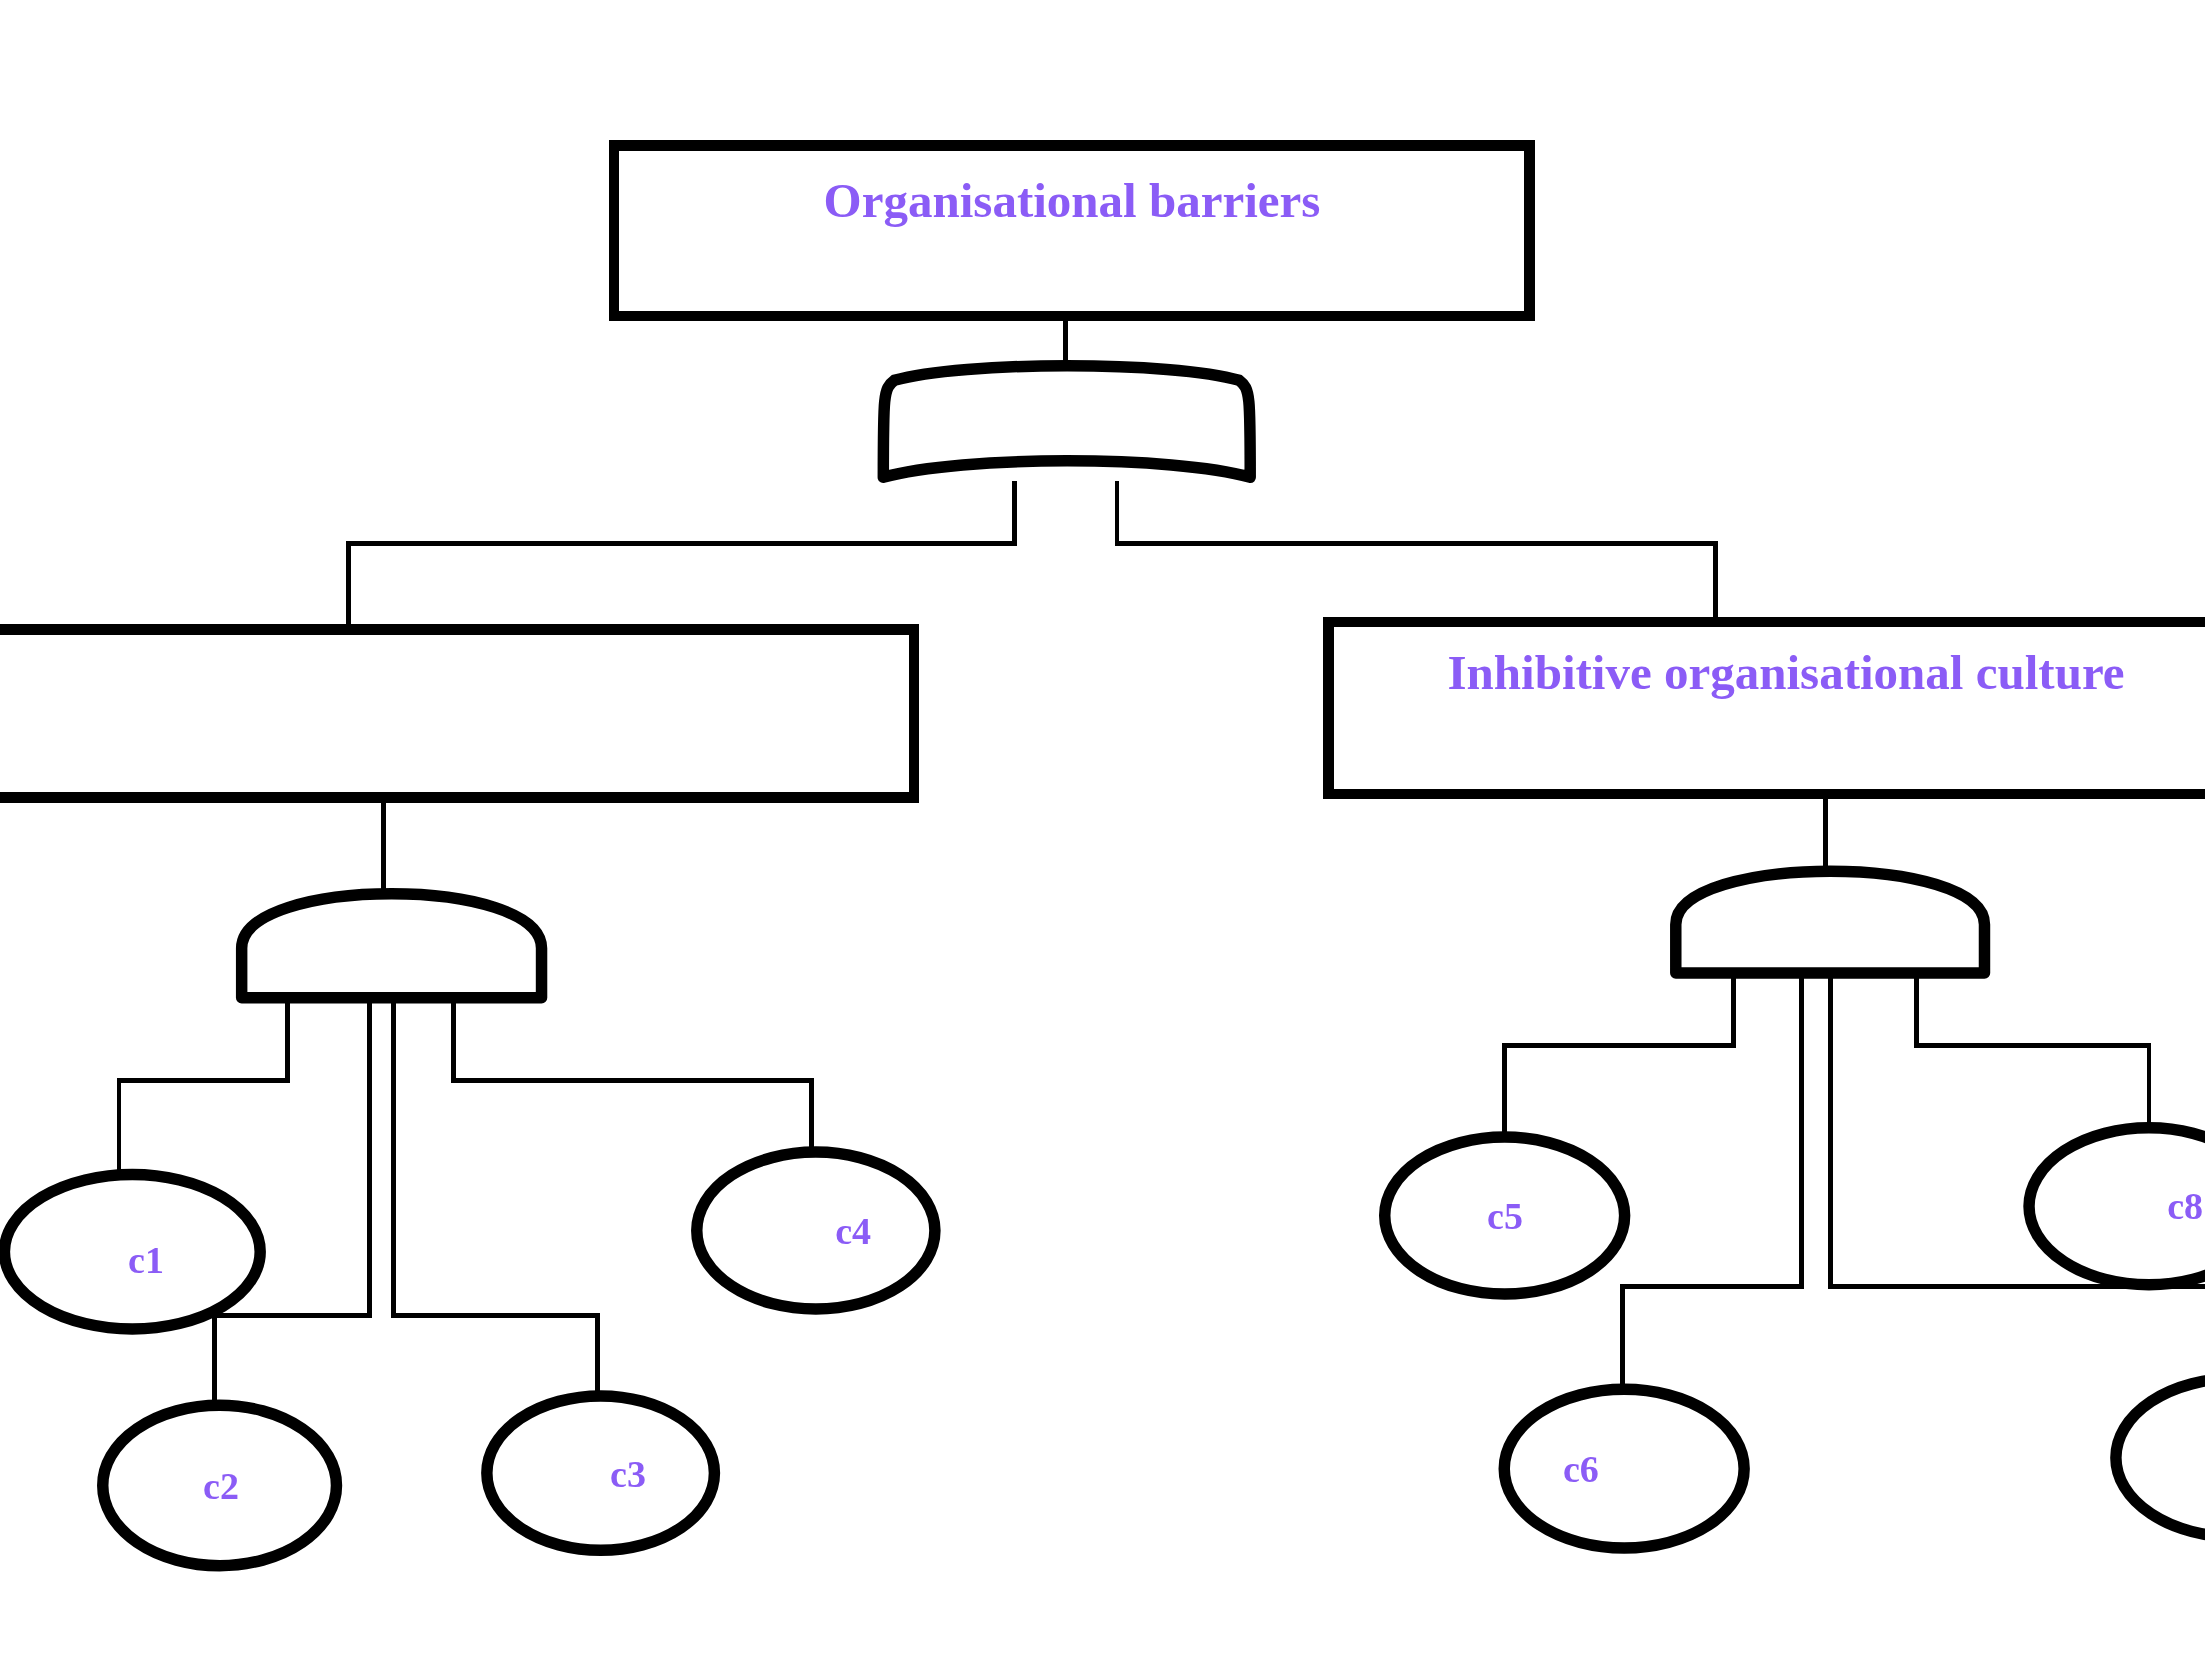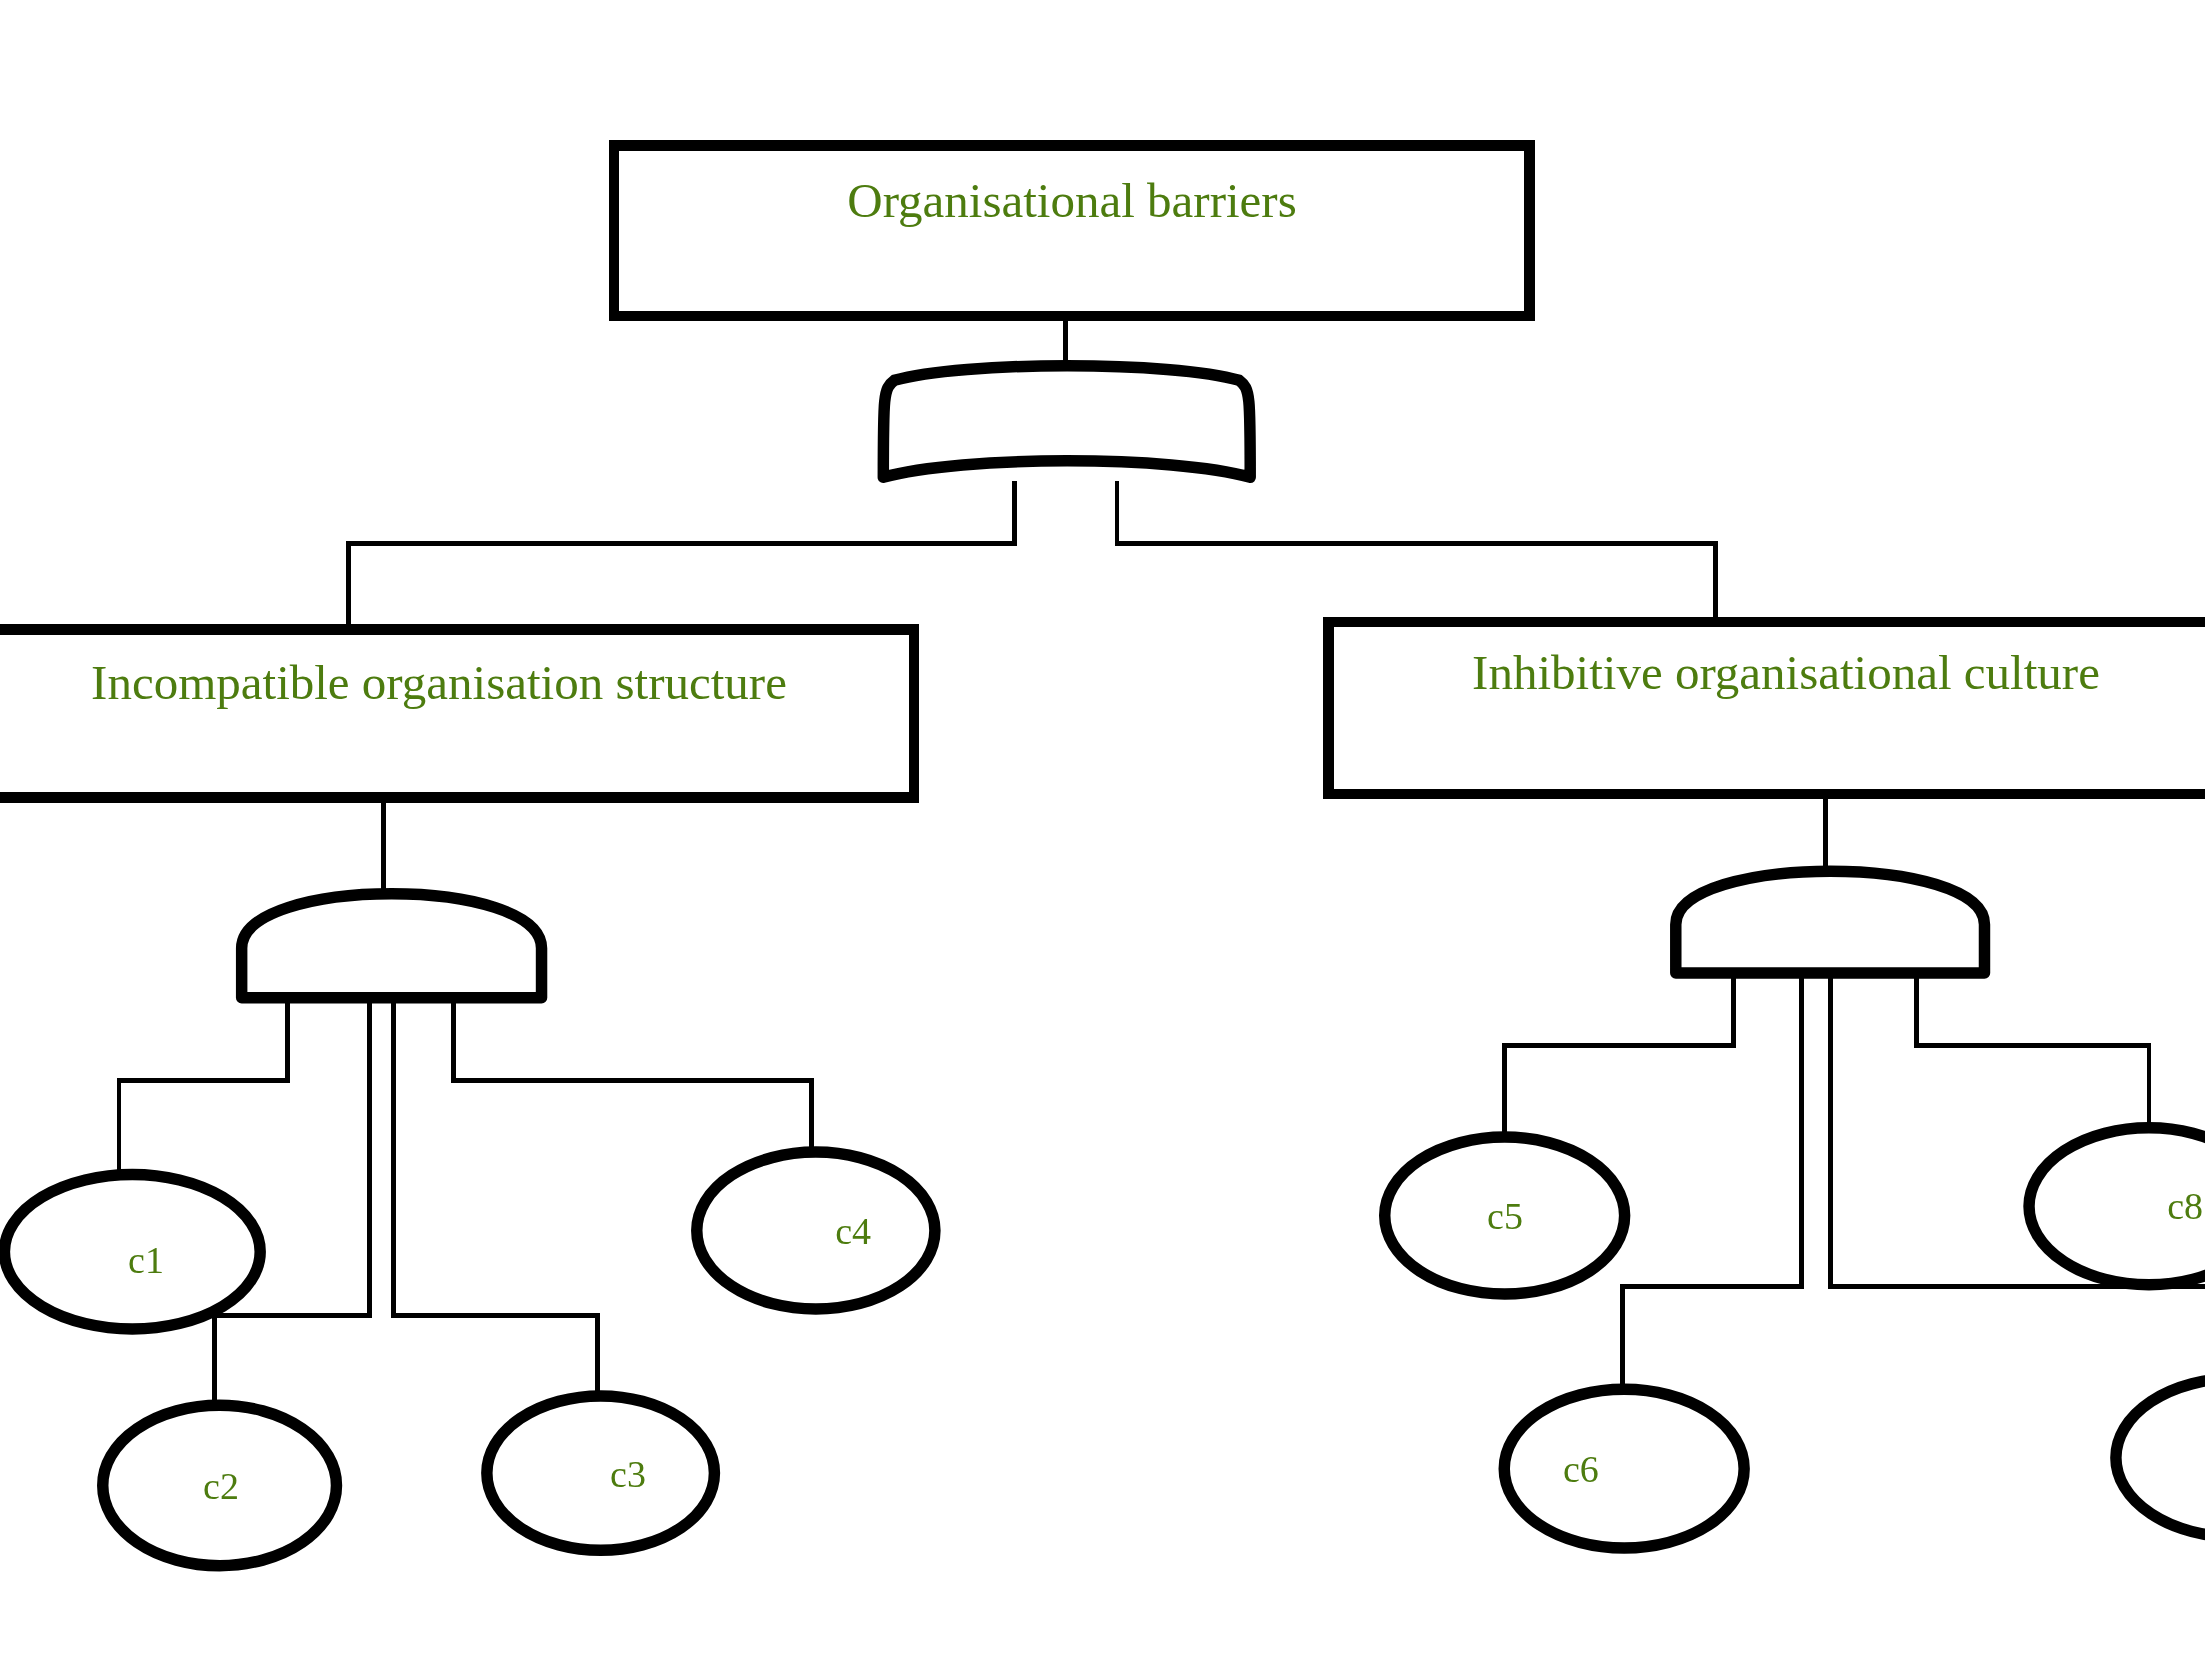--- a/index.html
+++ b/index.html
@@ -5,24 +5,24 @@
 <style>
   html,body{margin:0;padding:0;background:#ffffff;}
   body{
     font-family:"Liberation Serif","DejaVu Serif",serif;
     width:2373px;height:1670px;overflow:hidden;position:relative;
   }
   #stage{position:absolute;left:0;top:0;width:2373px;height:1670px;background:#ffffff;}
   svg#tree{position:absolute;left:0;top:0;width:2373px;height:1670px;display:block;}
   .boxlabel, .leaflabel{
     position:absolute;
-    color:#4d7c0f;
+    color:#8b5cf6;
     white-space:nowrap;
     font-family:"Liberation Serif","DejaVu Serif",serif;
-    font-weight:400;
+    font-weight:700;
     pointer-events:none;
   }
   .boxlabel{font-size:49px;line-height:1;}
   .leaflabel{font-size:38px;line-height:1;}
 </style>
 </head>
 <body>
 
 <div id="stage">
 
@@ -85,21 +85,20 @@
       <ellipse cx="1850" cy="2790" rx="270" ry="178"></ellipse>
       <ellipse cx="3412" cy="2756" rx="272" ry="178"></ellipse>
       <ellipse cx="3683" cy="3330" rx="272" ry="180"></ellipse>
       <ellipse cx="5070" cy="3305" rx="272" ry="180"></ellipse>
       <ellipse cx="4873" cy="2735" rx="272" ry="178"></ellipse>
     </g>
   </svg>
 
   <div class="boxlabel" style="left:614px;top:176px;width:916px;text-align:center;">Organisational barriers</div>
 
-  <div class="boxlabel" style="left:0px;top:658px;width:878px;text-align:center;">Incompatible organisation structure</div>
 
   <div class="boxlabel" style="left:1328px;top:648px;width:916px;text-align:center;">Inhibitive organisational culture</div>
 
   <div class="leaflabel" style="left:93px;top:1233px;width:106px;text-align:center;margin-top:8px;">c1</div>
 
   <div class="leaflabel" style="left:168px;top:1467px;width:106px;text-align:center;">c2</div>
 
   <div class="leaflabel" style="left:575px;top:1455px;width:106px;text-align:center;">c3</div>
 
   <div class="leaflabel" style="left:765px;top:1212px;width:106px;text-align:right;">c4</div>

